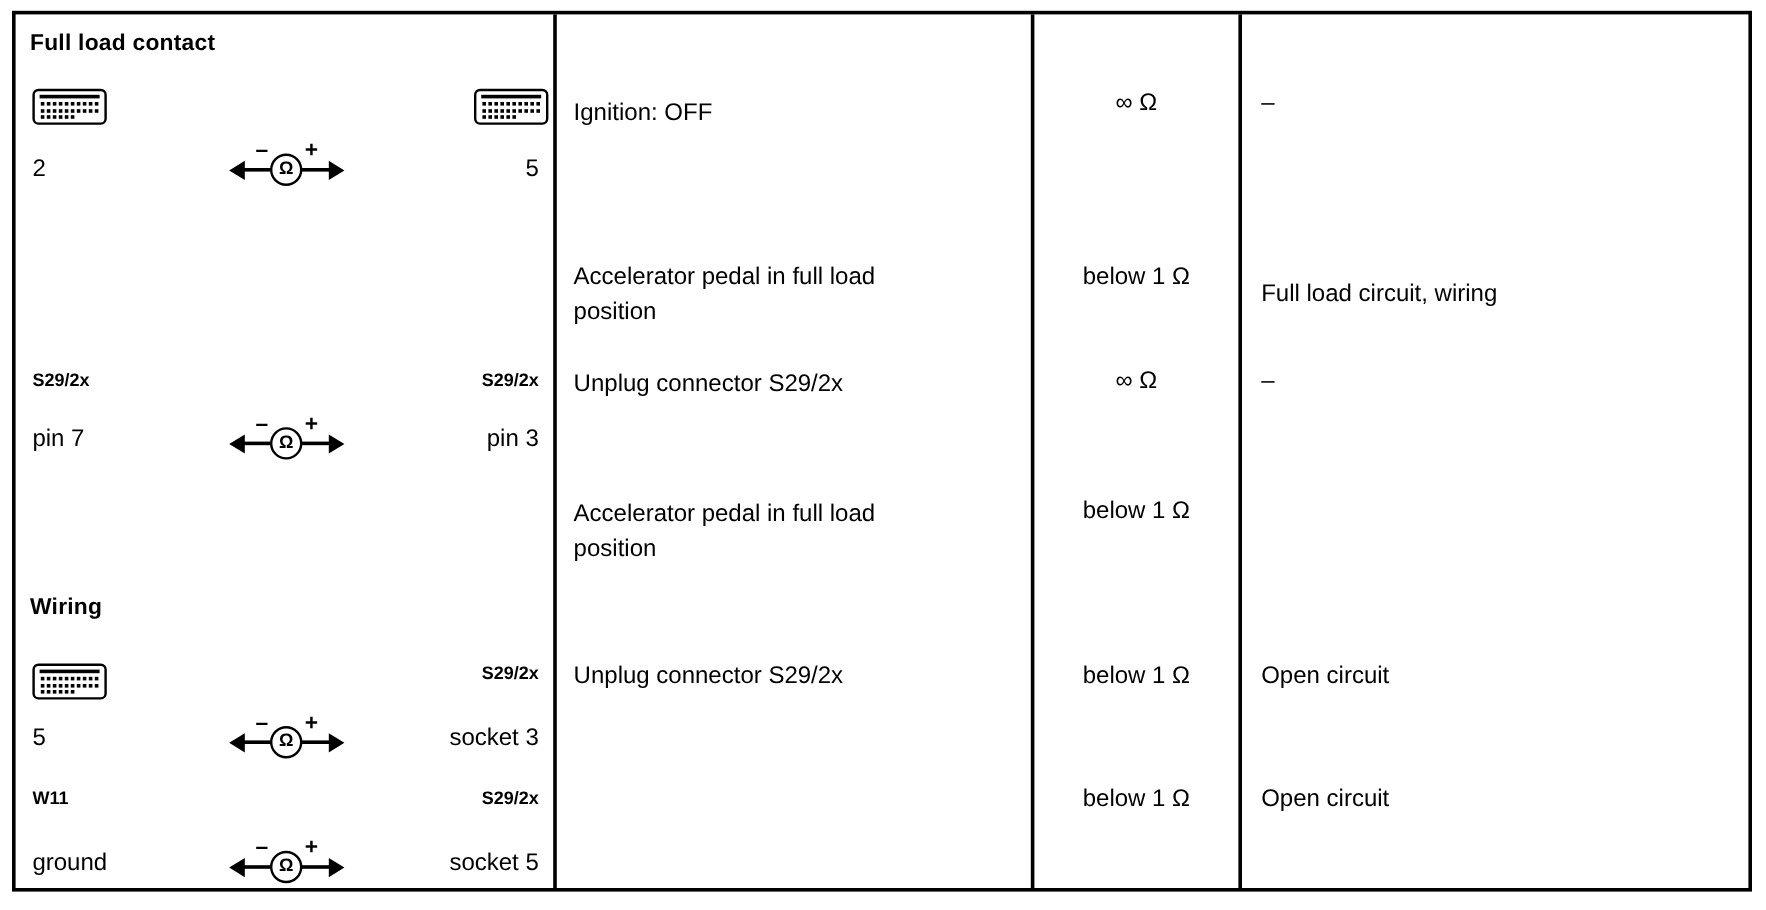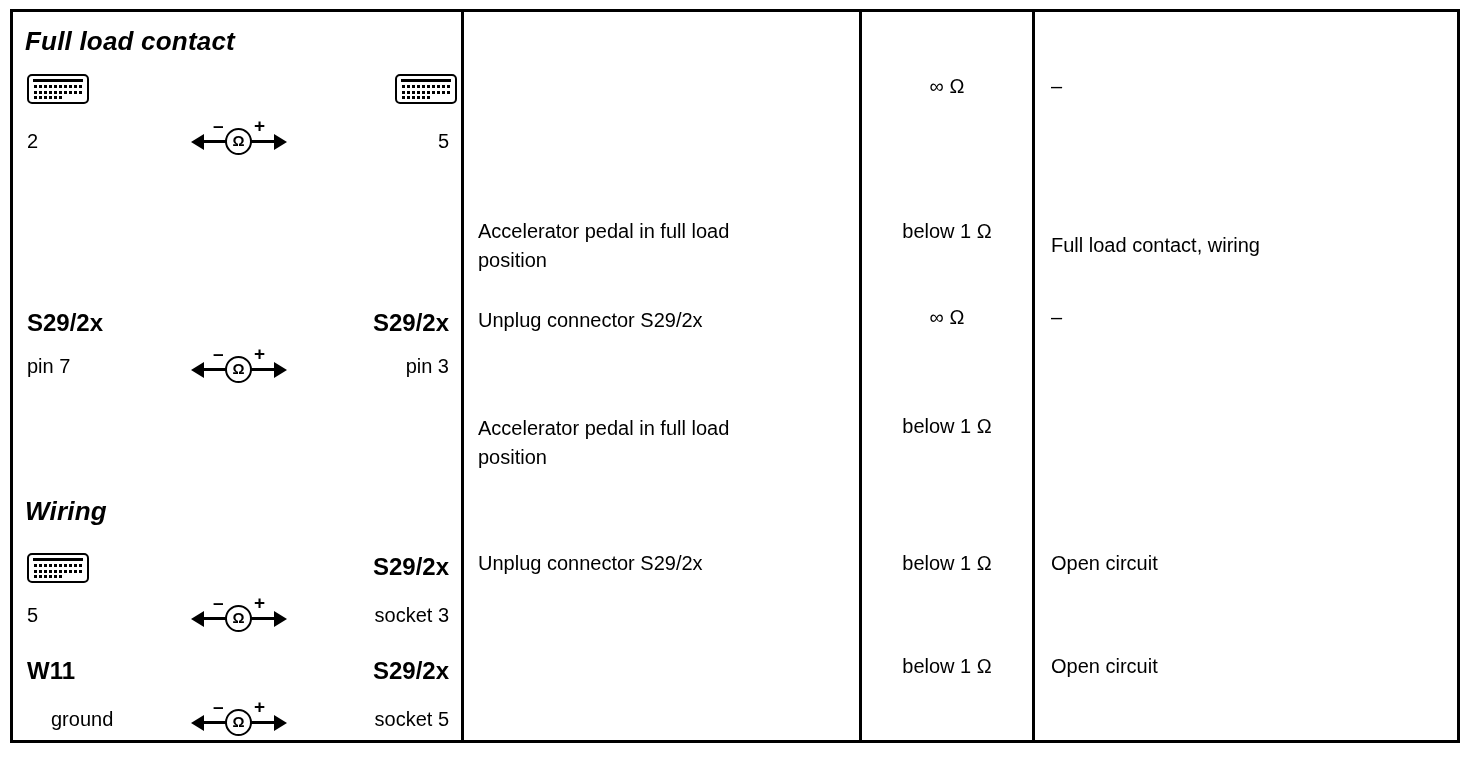--- a/index.html
+++ b/index.html
@@ -55,34 +55,33 @@
   .col-measure  { left: 0px;    width: 448px; }
   .col-cond     { left: 451px;  width: 395px; }
   .col-value    { left: 849px;  width: 170px; }
   .col-cause    { left: 1022px; width: 422px; }
 
   
   .group-title {
     position: absolute;
     left: 12px;
     font-weight: bold;
-    font-size: 26px;
+    font-size: 19px;
     letter-spacing: 0.2px;
     white-space: nowrap;
-    font-style: italic;
   }
 
   .meas-block { position: absolute; left: 0; width: 448px; }
 
   .pt {
     position: absolute;
     font-size: 20px;
     white-space: nowrap;
   }
-  .pt.bold { font-weight: bold; font-size: 24px; }
+  .pt.bold { font-weight: bold; font-size: 15px; }
   .pt.left  { left: 14px; text-align: left; }
   .pt.right { right: 12px; text-align: right; }
 
   
   .conn-icon {
     position: absolute;
     width: 62px;
     height: 30px;
     box-sizing: border-box;
     border: 2.5px solid #000;
@@ -342,35 +341,36 @@
           <div class="arw r"></div>
           <div class="sgn minus">–</div>
           <div class="sgn plus">+</div>
           <div class="circ">Ω</div>
         </div>
       </div>
 
       <div class="meas-block">
         <div class="pt left bold" style="top:645px;">W11</div>
         <div class="pt right bold" style="top:645px;">S29/2x</div>
-        <div class="pt left" style="top:696px;margin-left:24px;">ground</div>
+        <div class="pt left" style="top:696px;">ground</div>
         <div class="pt right" style="top:696px;">socket 5</div>
         <div class="ohm-sym" style="left:178px; top:690px;">
           <div class="shaft"></div>
           <div class="arw l"></div>
           <div class="arw r"></div>
           <div class="sgn minus">–</div>
           <div class="sgn plus">+</div>
           <div class="circ">Ω</div>
         </div>
       </div>
 
     </div>
 
     <div class="col col-cond">
+      <div class="cell-text" style="top:68px;">Ignition: OFF</div>
 
       <div class="cell-text" style="top:205px;">Accelerator pedal in full load</div>
       <div class="cell-text" style="top:234px;">position</div>
 
       <div class="cell-text" style="top:294px;">Unplug connector S29/2x</div>
 
       <div class="cell-text" style="top:402px;">Accelerator pedal in full load</div>
       <div class="cell-text" style="top:431px;">position</div>
 
       <div class="cell-text" style="top:537px;">Unplug connector S29/2x</div>
@@ -380,20 +380,20 @@
       <div class="cell-text" style="top:60px;">∞ Ω</div>
       <div class="cell-text" style="top:205px;">below 1 Ω</div>
       <div class="cell-text" style="top:291px;">∞ Ω</div>
       <div class="cell-text" style="top:400px;">below 1 Ω</div>
       <div class="cell-text" style="top:537px;">below 1 Ω</div>
       <div class="cell-text" style="top:640px;">below 1 Ω</div>
     </div>
 
     <div class="col col-cause">
       <div class="cell-text" style="top:60px;">–</div>
-      <div class="cell-text" style="top:219px;">Full load contact, wiring</div>
+      <div class="cell-text" style="top:219px;">Full load circuit, wiring</div>
       <div class="cell-text" style="top:291px;">–</div>
       <div class="cell-text" style="top:537px;">Open circuit</div>
       <div class="cell-text" style="top:640px;">Open circuit</div>
     </div>
 
   </div>
 </div>
 
 </body></html>

